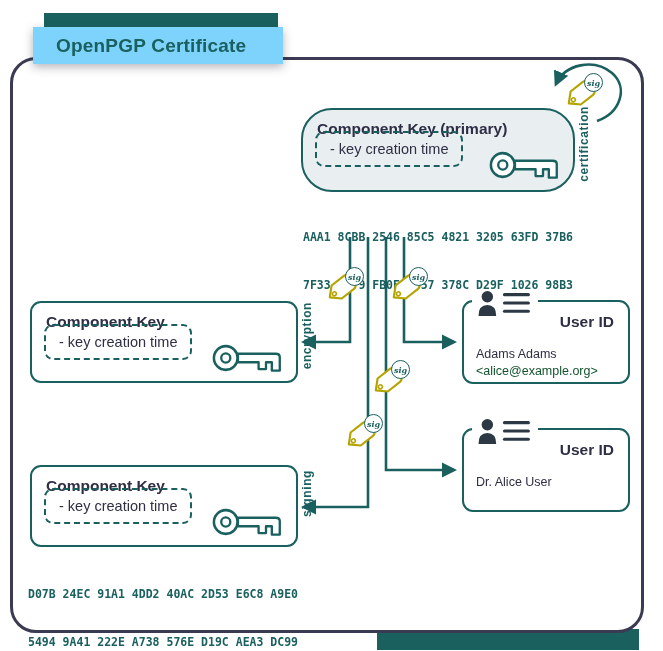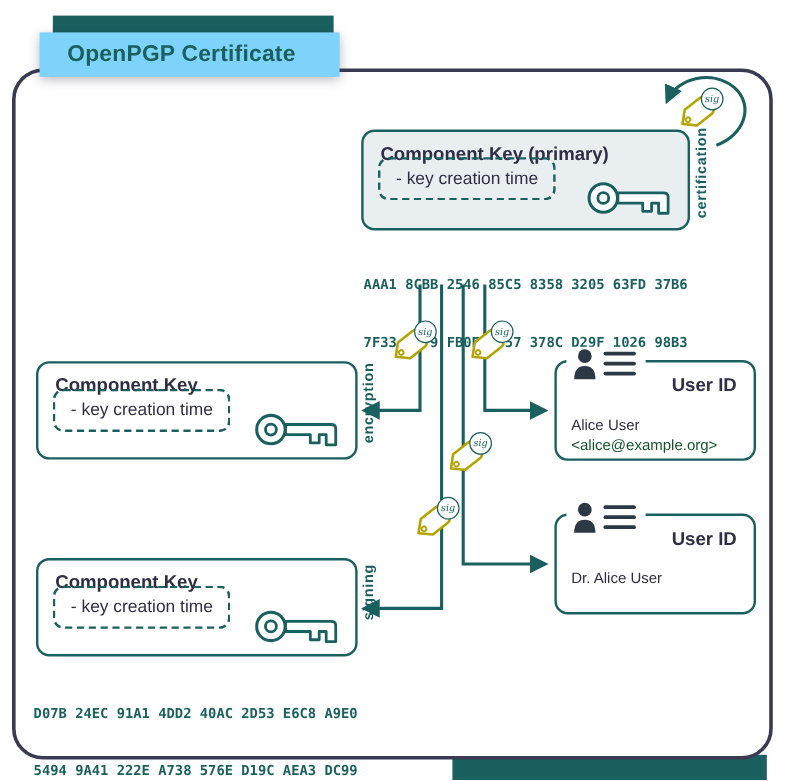--- a/index.html
+++ b/index.html
@@ -54,21 +54,21 @@
   .uid-email{position:absolute;left:12px;top:62px;font-size:12.5px;color:#14532d;}
   .uid-icon{position:absolute;left:8px;top:-13px;width:58px;height:27px;background:#fff;padding:1px 4px;}
   
   .connectors{left:0;top:0;width:663px;height:651px;pointer-events:none;}
   
   .sig-tag{position:absolute;width:42px;height:40px;}
   .tag-shape{position:absolute;left:0px;top:12px;width:33px;height:22px;transform:rotate(-38deg);}
   .sig-badge{
     position:absolute;right:2px;top:1px;width:17px;height:17px;border:1.7px solid #19605f;
     border-radius:50%;background:#fff;color:#19605f;
-    font-family:"DejaVu Serif", serif;font-style:italic;font-weight:400;font-size:8px;
+    font-family:"DejaVu Serif", serif;font-style:italic;font-weight:700;font-size:8px;
     display:flex;align-items:center;justify-content:center;
   }
 </style>
 </head>
 <body>
 
 <div class="stage">
 
   <div class="abs title-accent"></div>
   <div class="abs bottom-accent"></div>
@@ -85,32 +85,32 @@
         <path d="M0,0 L10,5 L0,10 z" fill="#19605f"></path>
       </marker>
     </defs>
     <path d="M350,237 L350,342 L304,342" fill="none" stroke="#19605f" stroke-width="2.6" marker-end="url(#arrow)"></path>
     <path d="M368,237 L368,507 L304,507" fill="none" stroke="#19605f" stroke-width="2.6" marker-end="url(#arrow)"></path>
     <path d="M386,237 L386,470 L454,470" fill="none" stroke="#19605f" stroke-width="2.6" marker-end="url(#arrow)"></path>
     <path d="M404,237 L404,342 L454,342" fill="none" stroke="#19605f" stroke-width="2.6" marker-end="url(#arrow)"></path>
     <path d="M597,121 C620,113 629,88 612,73 C594,58 565,64 556,84" fill="none" stroke="#19605f" stroke-width="2.6" marker-end="url(#arrow)"></path>
   </svg>
 
-  <div class="abs key-box primary" style="left:301px;top:108px;width:274px;height:84px;">
+  <div class="abs key-box primary" style="left:301px;top:108px;width:274px;height:84px;border-radius:31px;">
     <div class="key-label">Component Key (primary)</div>
     <div class="dashed-attr">- key creation time</div>
     <svg class="key-icon" viewBox="0 0 72 34">
       <circle cx="15" cy="17" r="11.2" fill="#fff" stroke="#19605f" stroke-width="2.4"></circle>
       <circle cx="15" cy="17" r="4.3" fill="none" stroke="#19605f" stroke-width="2.2"></circle>
       <path d="M26.5,13 H62 Q66,13 66,16 V29 H58.5 V21 H53 V27.5 H46 V21 H26.5 Z" fill="#fff" stroke="#19605f" stroke-width="2.2" stroke-linejoin="round"></path>
     </svg>
   </div>
   <div class="abs role-label" style="left:577px;top:106px;">certification</div>
   <div class="abs fp" style="left:303px;top:197px;">
-    <div>AAA1 8CBB 2546 85C5 8358 3205 63FD 37B6</div>
+    <div>AAA1 8CBB 2546 85C5 4821 3205 63FD 37B6</div>
     <div>7F33 00F9 FB0E C457 378C D29F 1026 98B3</div>
   </div>
 
   <div class="abs key-box" style="left:30px;top:301px;width:268px;height:82px;">
     <div class="key-label">Component Key</div>
     <div class="dashed-attr">- key creation time</div>
     <svg class="key-icon" viewBox="0 0 72 34">
       <circle cx="15" cy="17" r="11.2" fill="#fff" stroke="#19605f" stroke-width="2.4"></circle>
       <circle cx="15" cy="17" r="4.3" fill="none" stroke="#19605f" stroke-width="2.2"></circle>
       <path d="M26.5,13 H62 Q66,13 66,16 V29 H58.5 V21 H53 V27.5 H46 V21 H26.5 Z" fill="#fff" stroke="#19605f" stroke-width="2.2" stroke-linejoin="round"></path>
@@ -135,21 +135,21 @@
 
   <div class="abs uid-box" style="left:462px;top:300px;">
     <svg class="uid-icon" viewBox="0 0 52 26">
       <circle cx="9" cy="6.5" r="5.5" fill="#2c3844"></circle>
       <path d="M0.5,25 Q0.5,14.5 9,14.5 Q17.5,14.5 17.5,25 Z" fill="#2c3844"></path>
       <rect x="24" y="3" width="26" height="3" rx="1.5" fill="#2c3844"></rect>
       <rect x="24" y="11" width="26" height="3" rx="1.5" fill="#2c3844"></rect>
       <rect x="24" y="19" width="26" height="3" rx="1.5" fill="#2c3844"></rect>
     </svg>
     <div class="uid-title">User ID</div>
-    <div class="uid-name">Alice User</div>
+    <div class="uid-name">Adams Adams</div>
     <div class="uid-email">&lt;alice@example.org&gt;</div>
   </div>
 
   <div class="abs uid-box" style="left:462px;top:428px;">
     <svg class="uid-icon" viewBox="0 0 52 26">
       <circle cx="9" cy="6.5" r="5.5" fill="#2c3844"></circle>
       <path d="M0.5,25 Q0.5,14.5 9,14.5 Q17.5,14.5 17.5,25 Z" fill="#2c3844"></path>
       <rect x="24" y="3" width="26" height="3" rx="1.5" fill="#2c3844"></rect>
       <rect x="24" y="11" width="26" height="3" rx="1.5" fill="#2c3844"></rect>
       <rect x="24" y="19" width="26" height="3" rx="1.5" fill="#2c3844"></rect>

